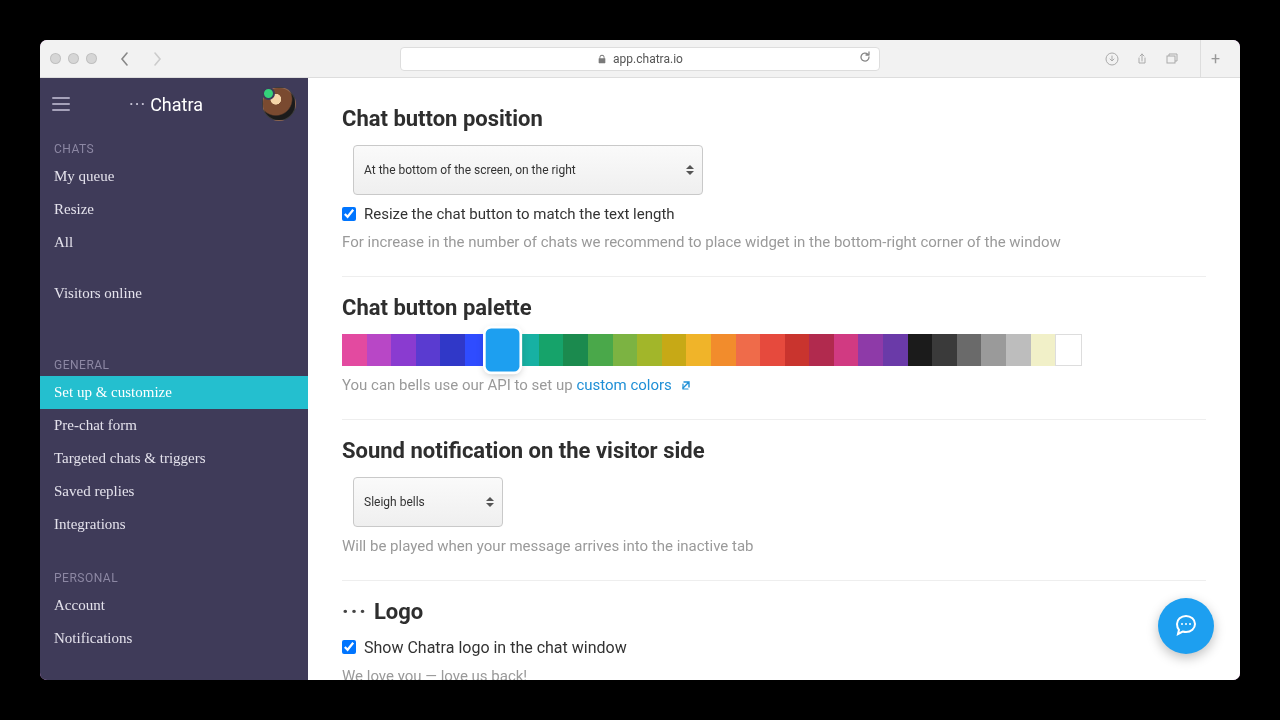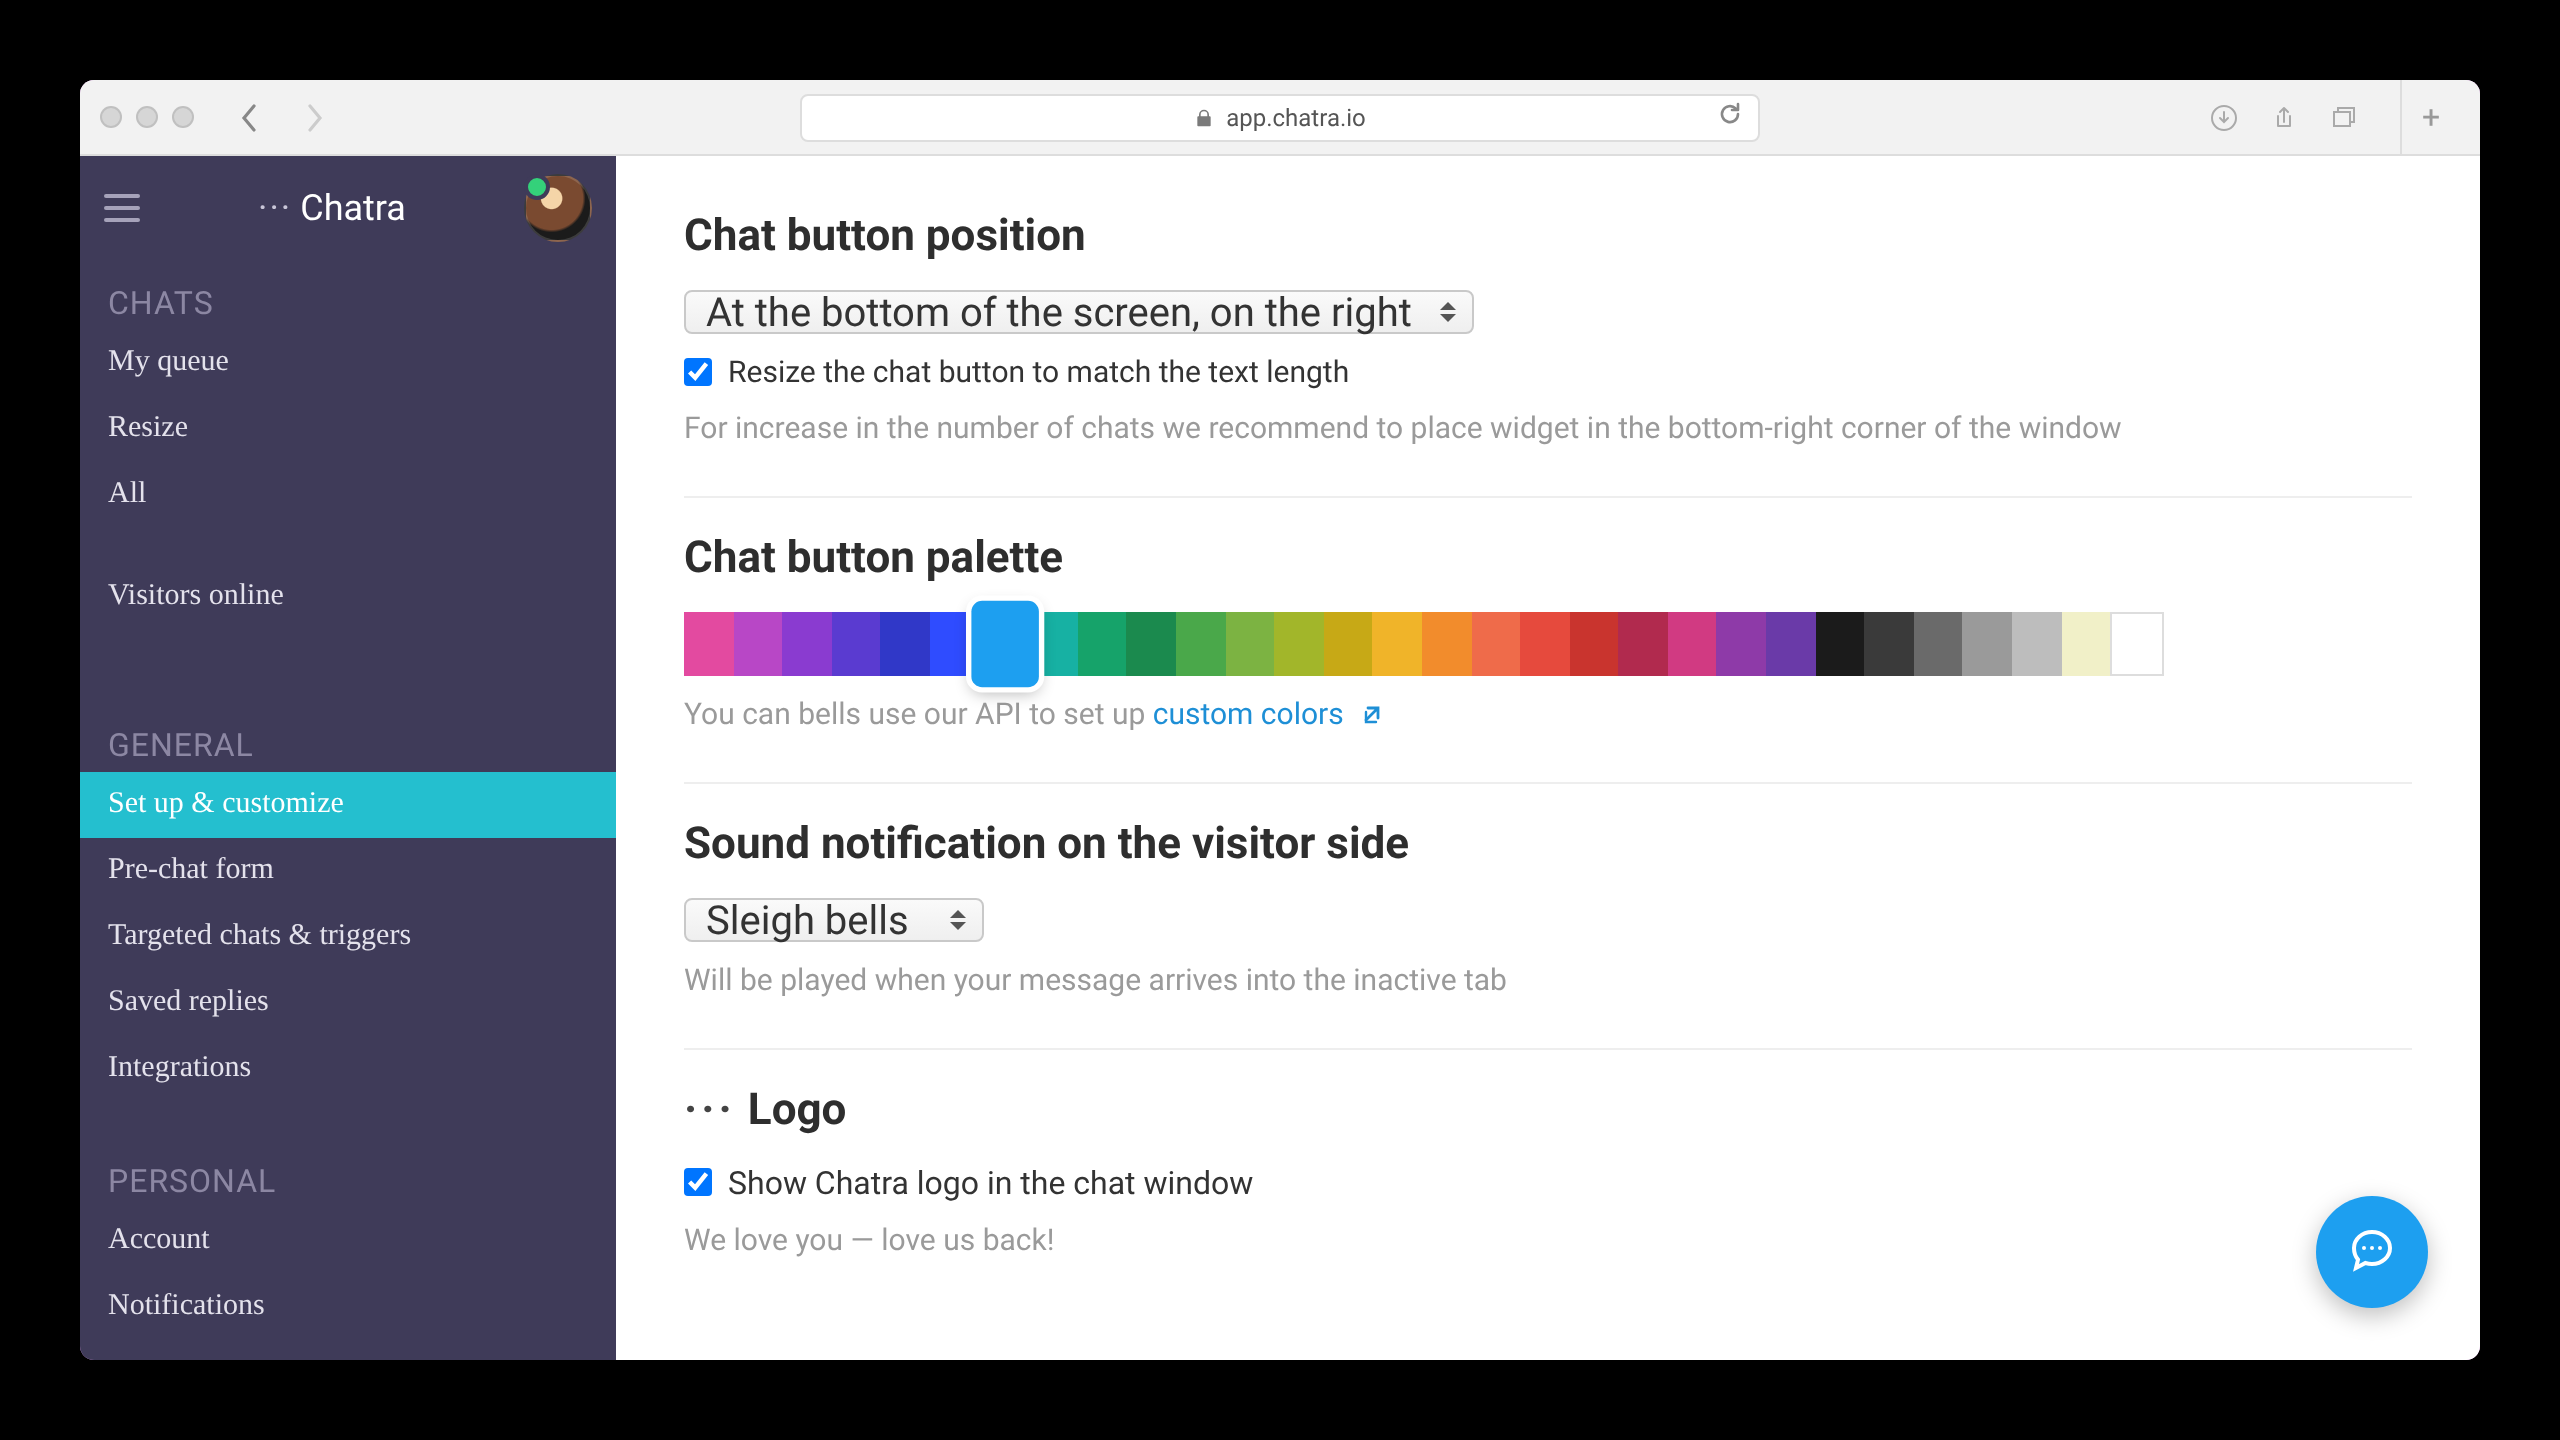--- a/index.html
+++ b/index.html
@@ -95,21 +95,21 @@
     background: radial-gradient(circle at 40% 35%, #f5d5a8 0 18%, #7a4a30 20% 55%, #1b1b1b 60% 100%);
     border:1px solid rgba(255,255,255,.15);
     position:relative;
   }
   .avatar::after{
     content:"";position:absolute;top:-1px;left:-1px;width:9px;height:9px;border-radius:50%;
     background:#34d17a;border:2px solid #3f3b59;
   }
   .sb-section-label {
     padding: 12px 14px 4px;
-    font-size:16px;
+    font-size:12px;
     letter-spacing:.5px;
     color:#8c87a3;
     text-transform:uppercase;
   }
   .sb-item {
     padding: 8px 14px;
     cursor:pointer;
     color:#e4e2ec;
     font-family:Liberation Serif, serif;
   }
@@ -126,28 +126,29 @@
     padding: 18px 34px 30px;
     color:#333;
   }
   .section { padding: 10px 0 22px; border-bottom:1px solid #eee; margin-bottom:8px;}
   .section:last-child{border-bottom:none;}
   h2.section-title {
     font-size:22px; font-weight:700; color:#2e2e2e; margin-bottom:14px;
   }
   .select {
     display:inline-flex;align-items:center;
-    height:22px;
+    height:50px;
     border:1px solid #c9c9c9;
     border-radius:4px;
     background:linear-gradient(#fafafa,#efefef);
     padding:0 30px 0 10px;
-    font-size:20px;color:#333;
+    font-size:12px;color:#333;
     position:relative;
     min-width:150px;
+    margin-left:11px;
   }
   .select .chev {
     position:absolute; right:8px;
     display:flex;flex-direction:column;gap:2px;
   }
   .select .chev::before,
   .select .chev::after{
     content:"";width:0;height:0;border-left:4px solid transparent;border-right:4px solid transparent;
   }
   .select .chev::before{border-bottom:4px solid #555;}

